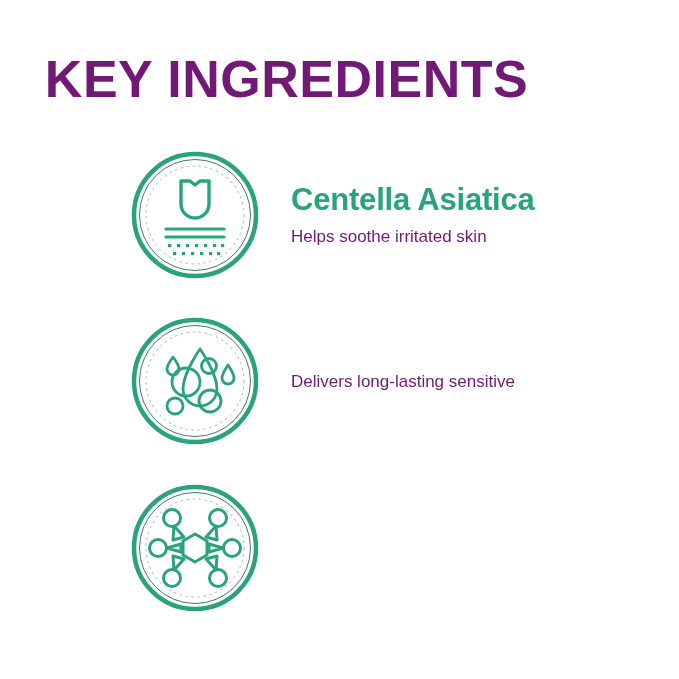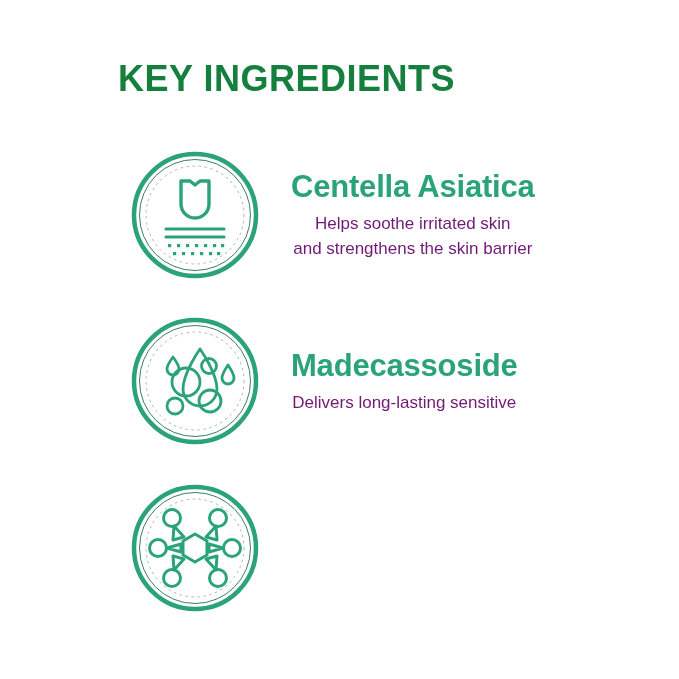--- a/index.html
+++ b/index.html
@@ -18,24 +18,24 @@
     background: #ffffff;
     overflow: hidden;
   }
   .page-title {
     position: absolute;
     left: 0;
     top: 53px;
     width: 573px;
     text-align: center;
     font-family: "Liberation Sans", sans-serif;
-    font-size: 36px;
+    font-size: 52px;
     font-weight: 700;
     letter-spacing: 0.5px;
-    color: #15803d;
+    color: #701a75;
     line-height: 52px;
     white-space: nowrap;
   }
   .ingredient-row {
     position: absolute;
     left: 0;
     width: 679px;
     height: 130px;
     display: flex;
     flex-direction: row;
@@ -55,21 +55,20 @@
   .icon-badge svg {
     display: block;
     width: 128px;
     height: 128px;
   }
   .ingredient-text {
     margin-left: 32px;
     display: flex;
     flex-direction: column;
     justify-content: center;
-    text-align: center;
   }
   .ingredient-name {
     font-family: "Liberation Sans", sans-serif;
     font-size: 31px;
     font-weight: 700;
     color: #2ba37a;
     line-height: 36px;
     letter-spacing: -0.2px;
     margin: 0 0 6px 0;
     white-space: nowrap;
@@ -118,21 +117,20 @@
           <rect x="69" y="101" width="3.2" height="3.2"></rect>
           <rect x="78" y="101" width="3.2" height="3.2"></rect>
           <rect x="86" y="101" width="3.2" height="3.2"></rect>
         </g>
       </svg>
     </div>
     <div class="ingredient-text">
       <div class="ingredient-name">Centella Asiatica</div>
       <div class="ingredient-desc">
         <span class="desc-line">Helps soothe irritated skin</span>
-        <span class="desc-line">and strengthens the skin barrier</span>
       </div>
     </div>
   </div>
 
   <div class="ingredient-row row-2">
     <div class="icon-badge">
       <svg viewBox="0 0 128 128" xmlns="http://www.w3.org/2000/svg">
         <circle cx="64" cy="64" r="61" fill="none" stroke="#2ba37a" stroke-width="4.5"></circle>
         <circle cx="64" cy="64" r="55.5" fill="none" stroke="#3f7d6b" stroke-width="1"></circle>
         <circle cx="64" cy="64" r="49" fill="none" stroke="#a9b6b2" stroke-width="1" stroke-dasharray="2.5 3.5"></circle>
@@ -144,21 +142,20 @@
           <circle cx="78" cy="49" r="7.5"></circle>
           <circle cx="79" cy="84" r="11"></circle>
           <circle cx="44" cy="89" r="8"></circle>
 
           <path d="M42 40 C42 40 48 48 48 52 A6 6 0 0 1 36 52 C36 48 42 40 42 40 Z"></path>
           <path d="M97 48 C97 48 103 57 103 61 A6 6 0 0 1 91 61 C91 57 97 48 97 48 Z"></path>
         </g>
       </svg>
     </div>
     <div class="ingredient-text">
-      <div class="ingredient-name">Madecassoside</div>
       <div class="ingredient-desc">
         <span class="desc-line">Delivers long-lasting sensitive</span>
       </div>
     </div>
   </div>
 
   <div class="ingredient-row row-3">
     <div class="icon-badge">
       <svg viewBox="0 0 128 128" xmlns="http://www.w3.org/2000/svg">
         <circle cx="64" cy="64" r="61" fill="none" stroke="#2ba37a" stroke-width="4.5"></circle>

